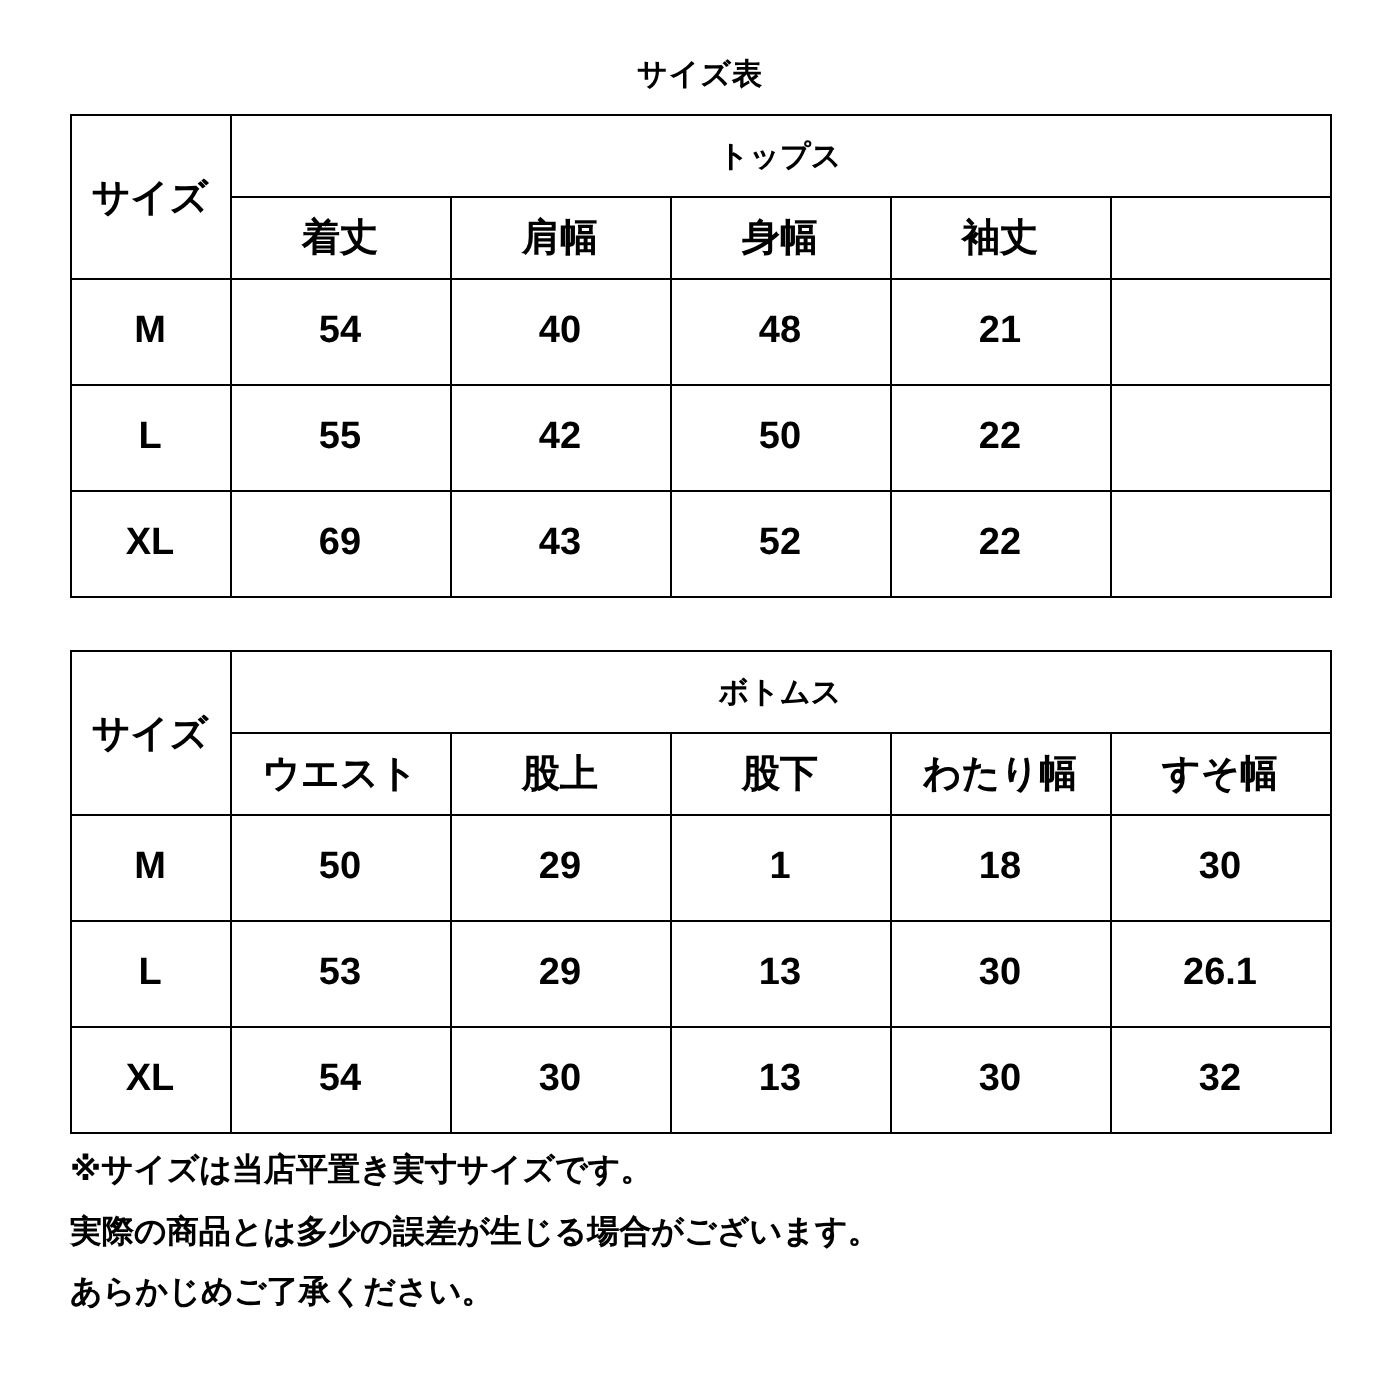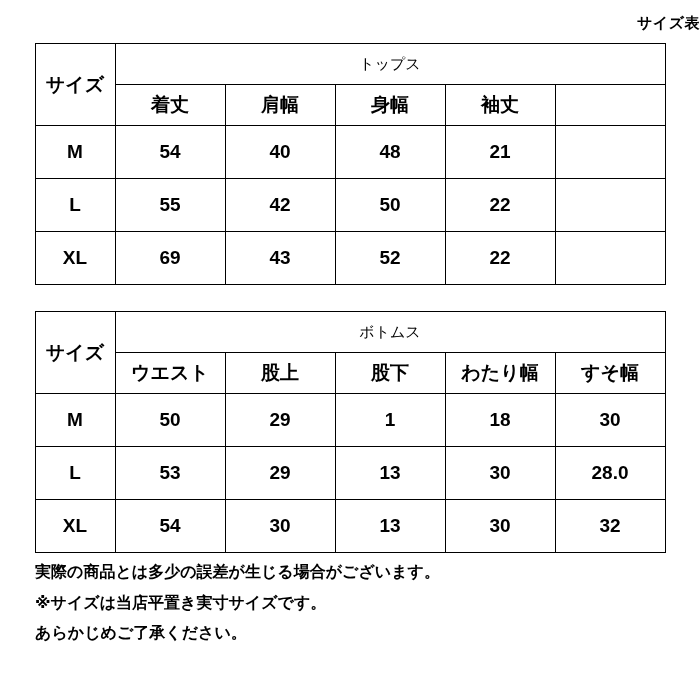--- a/index.html
+++ b/index.html
@@ -14,44 +14,44 @@
     color: #000000;
     overflow: hidden;
   }
   .page {
     position: relative;
     width: 700px;
     height: 700px;
     box-sizing: border-box;
   }
   .title {
-    text-align: right;
+    text-align: center;
     font-size: 15px;
     font-weight: bold;
-    padding-top: 14px;
+    padding-top: 28px;
     padding-bottom: 10px;
     letter-spacing: 0.5px;
   }
   table.size-table {
     border-collapse: collapse;
     margin: 0 auto;
     table-layout: fixed;
   }
   table.size-table td {
     border: 1px solid #000000;
     text-align: center;
     vertical-align: middle;
     font-size: 19px;
     font-weight: bold;
     padding: 0;
     height: 52px;
   }
   table.size-table td.hdr-group {
     font-size: 15px;
-    font-weight: normal;
+    font-weight: bold;
     height: 40px;
   }
   table.size-table td.sub-hdr {
     height: 40px;
   }
   table.size-table td.blank {
     border: 1px solid #000000;
   }
   
   .c0 { width: 80px; }
@@ -170,33 +170,33 @@
         <td>1</td>
         <td>18</td>
         <td>30</td>
       </tr>
       <tr>
         <td>L</td>
         <td>53</td>
         <td>29</td>
         <td>13</td>
         <td>30</td>
-        <td>28.0</td>
+        <td>26.1</td>
       </tr>
       <tr>
         <td>XL</td>
         <td>54</td>
         <td>30</td>
         <td>13</td>
         <td>30</td>
         <td>32</td>
       </tr>
     </tbody>
   </table>
 
 
   <div class="notes">
+    <p>※サイズは当店平置き実寸サイズです。</p>
     <p>実際の商品とは多少の誤差が生じる場合がございます。</p>
-    <p>※サイズは当店平置き実寸サイズです。</p>
     <p>あらかじめご了承ください。</p>
   </div>
 
 </div>
 
 </body></html>

